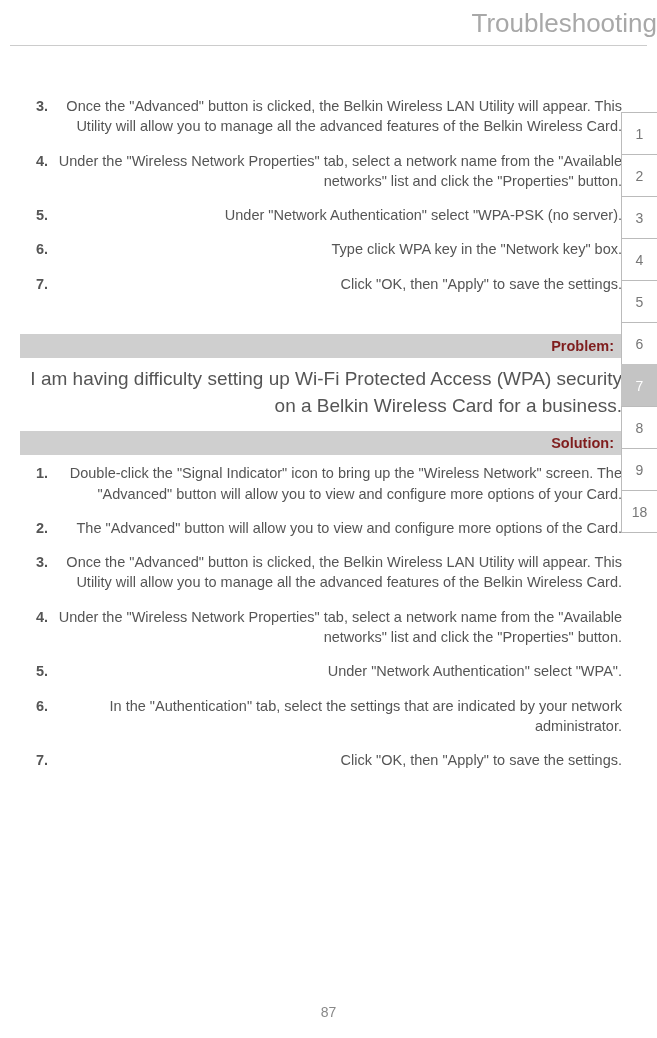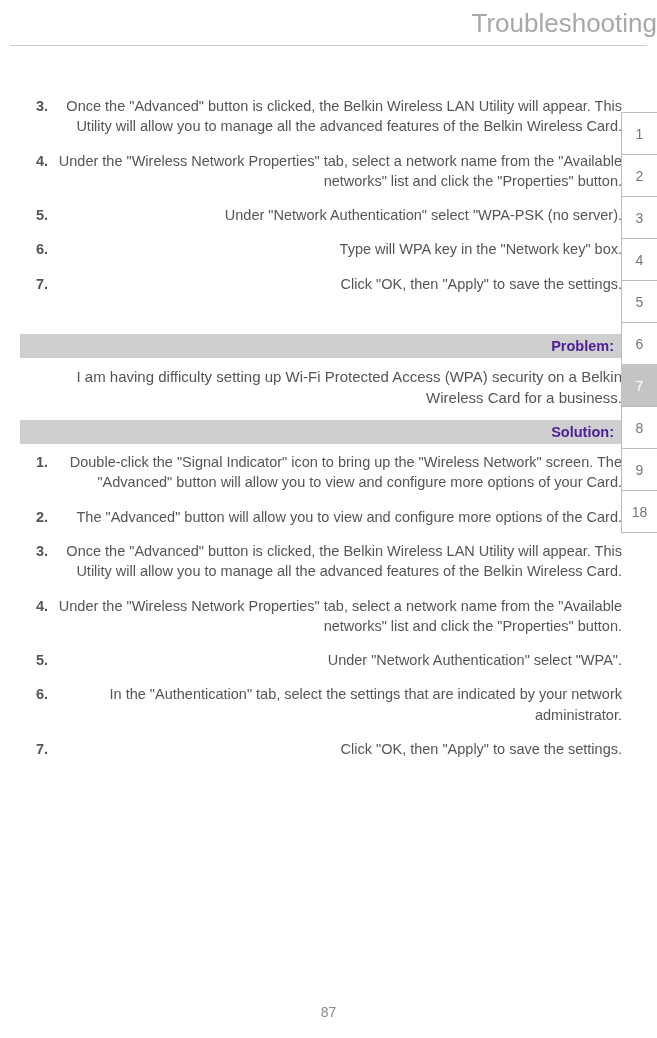--- a/index.html
+++ b/index.html
@@ -73,28 +73,28 @@
       margin: 22px 0 22px 28px;
       font-size: 14.5px;
       line-height: 1.4;
       color: #555555;
     }
     .important-label {
       font-weight: bold;
     }
     .section-header {
       background: #cfcfcf;
-      color: #4c1d95;
+      color: #7f1d1d;
       font-weight: bold;
       font-size: 14.5px;
       padding: 4px 8px;
       margin: 8px 0 8px 0;
     }
     .problem-text {
-      font-size: 15px;
+      font-size: 19px;
       line-height: 1.4;
       color: #555555;
       margin: 8px 0 12px 8px;
     }
     .page-number {
       position: absolute;
       bottom: 18px;
       width: 100%;
       text-align: center;
       font-size: 14px;
@@ -132,21 +132,21 @@
   <div class="list-item">
     <div class="list-number">4.</div>
     <div class="list-text">Under the "Wireless Network Properties" tab, select a network name from the "Available networks" list and click the "Properties" button.</div>
   </div>
   <div class="list-item">
     <div class="list-number">5.</div>
     <div class="list-text">Under "Network Authentication" select "WPA-PSK (no server).</div>
   </div>
   <div class="list-item">
     <div class="list-number">6.</div>
-    <div class="list-text">Type will WPA key in the "Network key" box.</div>
+    <div class="list-text">Type click WPA key in the "Network key" box.</div>
   </div>
 
 
   <div class="list-item">
     <div class="list-number">7.</div>
     <div class="list-text">Click "OK, then "Apply" to save the settings.</div>
   </div>
 
   <div class="spacer"></div>
 

